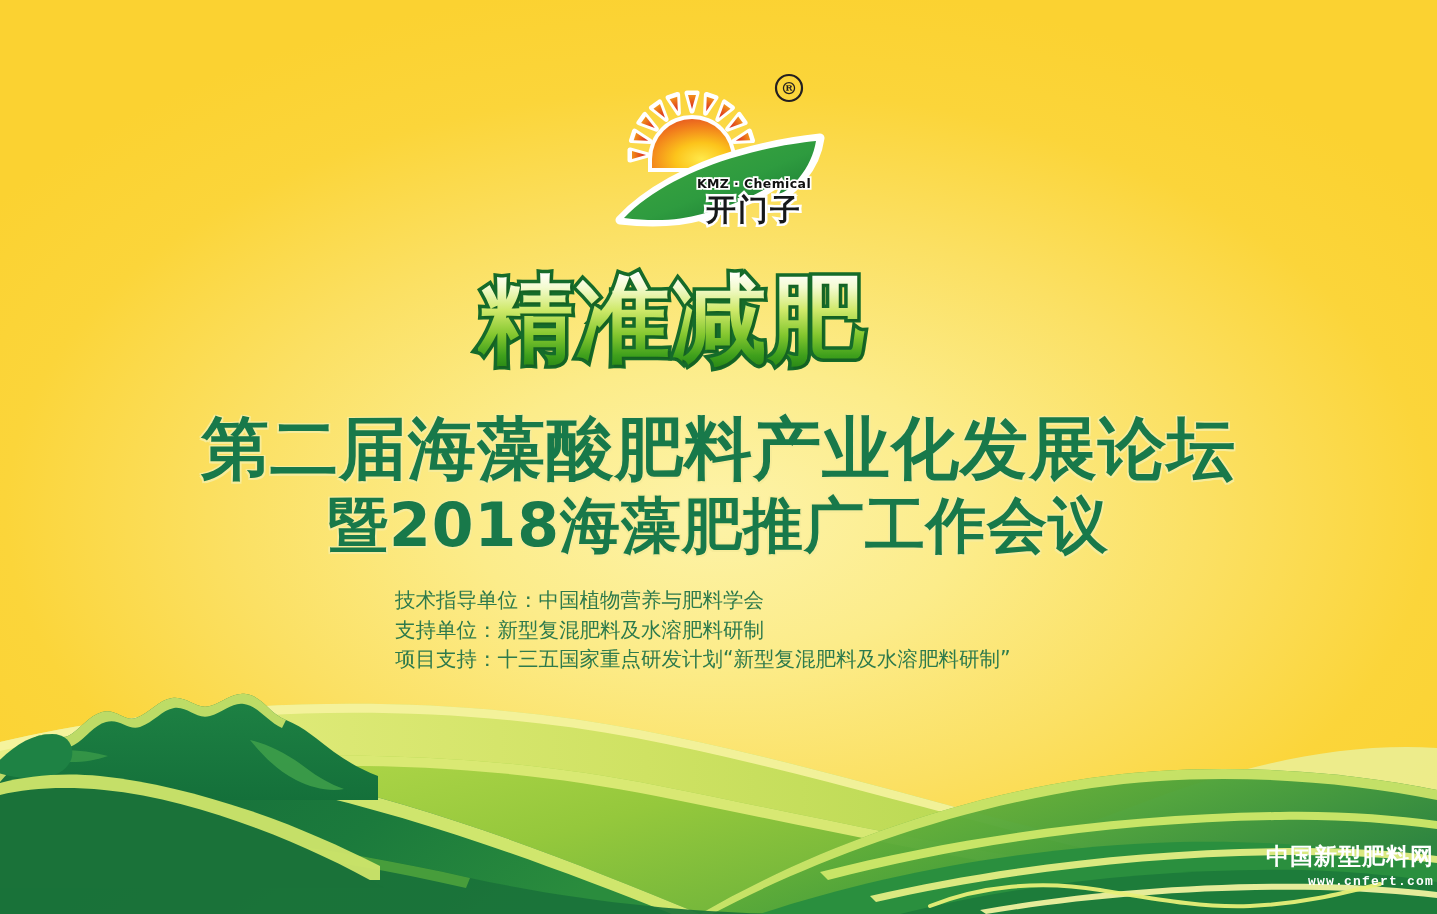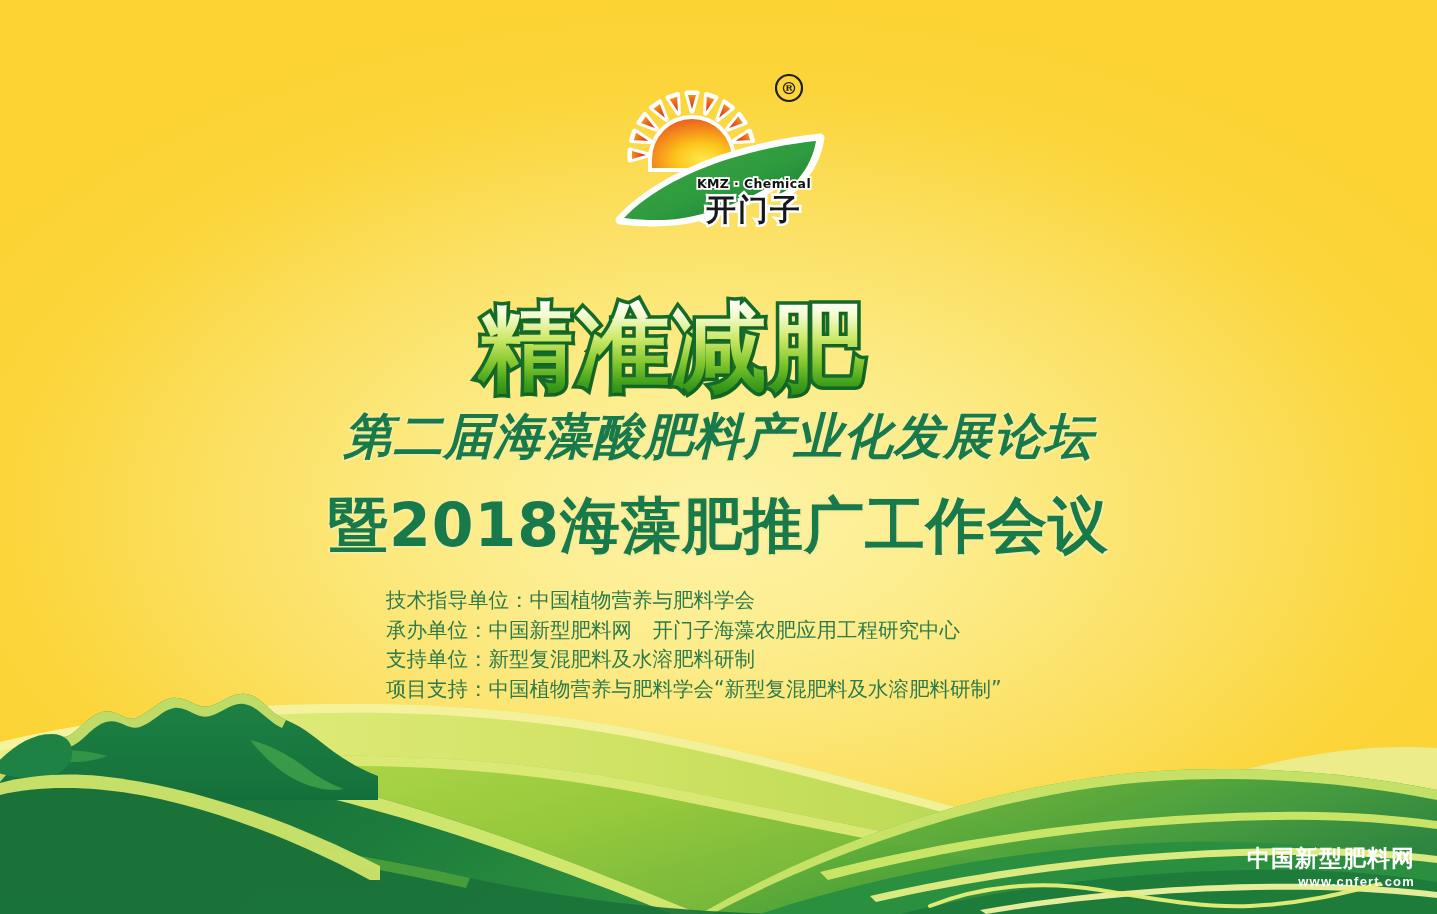--- a/index.html
+++ b/index.html
@@ -28,21 +28,20 @@
   
   #headline{
     position:absolute;left:0;right:0;top:272px;
     text-align:center;
     font-family:"DejaVu Sans","Liberation Sans",sans-serif;
     font-weight:bold;
     font-size:95px;
     line-height:1.0;
     letter-spacing:2px;
     white-space:nowrap;
-    margin-top:28px;
   }
   #headline .hl{
     display:inline-block;
     background:linear-gradient(180deg,#ffffff 0%,#f4fbd0 16%,#cfe96a 40%,#84c72f 66%,#3fa01c 88%,#2b8a16 100%);
     -webkit-background-clip:text;background-clip:text;
     color:transparent;-webkit-text-fill-color:transparent;
     filter:drop-shadow(2px 2px 0 rgba(20,80,20,.35));
   }
   #headline .hl-wrap{position:relative;display:inline-block;}
   #headline .hl-stroke{
@@ -59,36 +58,36 @@
     position:absolute;left:0;right:0;text-align:center;
     font-family:"DejaVu Sans","Liberation Sans",sans-serif;
     font-weight:bold;color:#18794a;
     white-space:nowrap;
     text-shadow:
        1.5px 0 0 #f7ec9a,-1.5px 0 0 #f7ec9a,
        0 1.5px 0 #f7ec9a, 0 -1.5px 0 #f7ec9a,
        1.5px 1.5px 0 #f7ec9a,-1.5px 1.5px 0 #f7ec9a,
        1.5px -1.5px 0 #f7ec9a,-1.5px -1.5px 0 #f7ec9a;
   }
-  #subline-1{top:404px;font-size:49px;letter-spacing:1px;font-style:italic;}
+  #subline-1{top:404px;font-size:68px;letter-spacing:1px;}
   #subline-2{top:486px;font-size:60px;letter-spacing:1px;text-align:center;}
 
   
   #credits{
-    position:absolute;left:386px;top:586px;
+    position:absolute;left:395px;top:586px;
     font-family:"DejaVu Sans","Liberation Sans",sans-serif;
     color:#2d7a4c;font-size:20.5px;line-height:29.5px;
     white-space:nowrap;
   }
   #credits .credit-line{display:block;}
 
   
   #watermark{
-    position:absolute;right:22px;bottom:22px;text-align:right;color:#ffffff;
-    font-family:Liberation Sans, sans-serif;
+    position:absolute;right:3px;bottom:22px;text-align:right;color:#ffffff;
+    font-family:Liberation Mono, monospace;
     margin-top:20px;
   }
   #watermark .wm-cn{font-size:23px;font-weight:bold;letter-spacing:1px;display:block;line-height:27px;}
   #watermark .wm-url{font-size:13px;font-weight:bold;letter-spacing:1.2px;display:block;line-height:20px;}
 </style>
 </head>
 <body>
 
 <div id="poster">
 
@@ -315,23 +314,22 @@
       <span class="hl hl-fill">精准减肥</span>
     </span>
     <span class="gap"></span>
   </div>
 
   <div class="subline" id="subline-1">第二届海藻酸肥料产业化发展论坛</div>
   <div class="subline" id="subline-2">暨2018海藻肥推广工作会议</div>
 
   <div id="credits">
     <span class="credit-line">技术指导单位：中国植物营养与肥料学会</span>
-    <span class="credit-line">承办单位：中国新型肥料网　开门子海藻农肥应用工程研究中心</span>
     <span class="credit-line">支持单位：新型复混肥料及水溶肥料研制</span>
-    <span class="credit-line">项目支持：中国植物营养与肥料学会“新型复混肥料及水溶肥料研制”</span>
+    <span class="credit-line">项目支持：十三五国家重点研发计划“新型复混肥料及水溶肥料研制”</span>
   </div>
 
   <div id="watermark">
     <span class="wm-cn">中国新型肥料网</span>
     <span class="wm-url">www.cnfert.com</span>
   </div>
 
 </div>
 
 </body></html>

